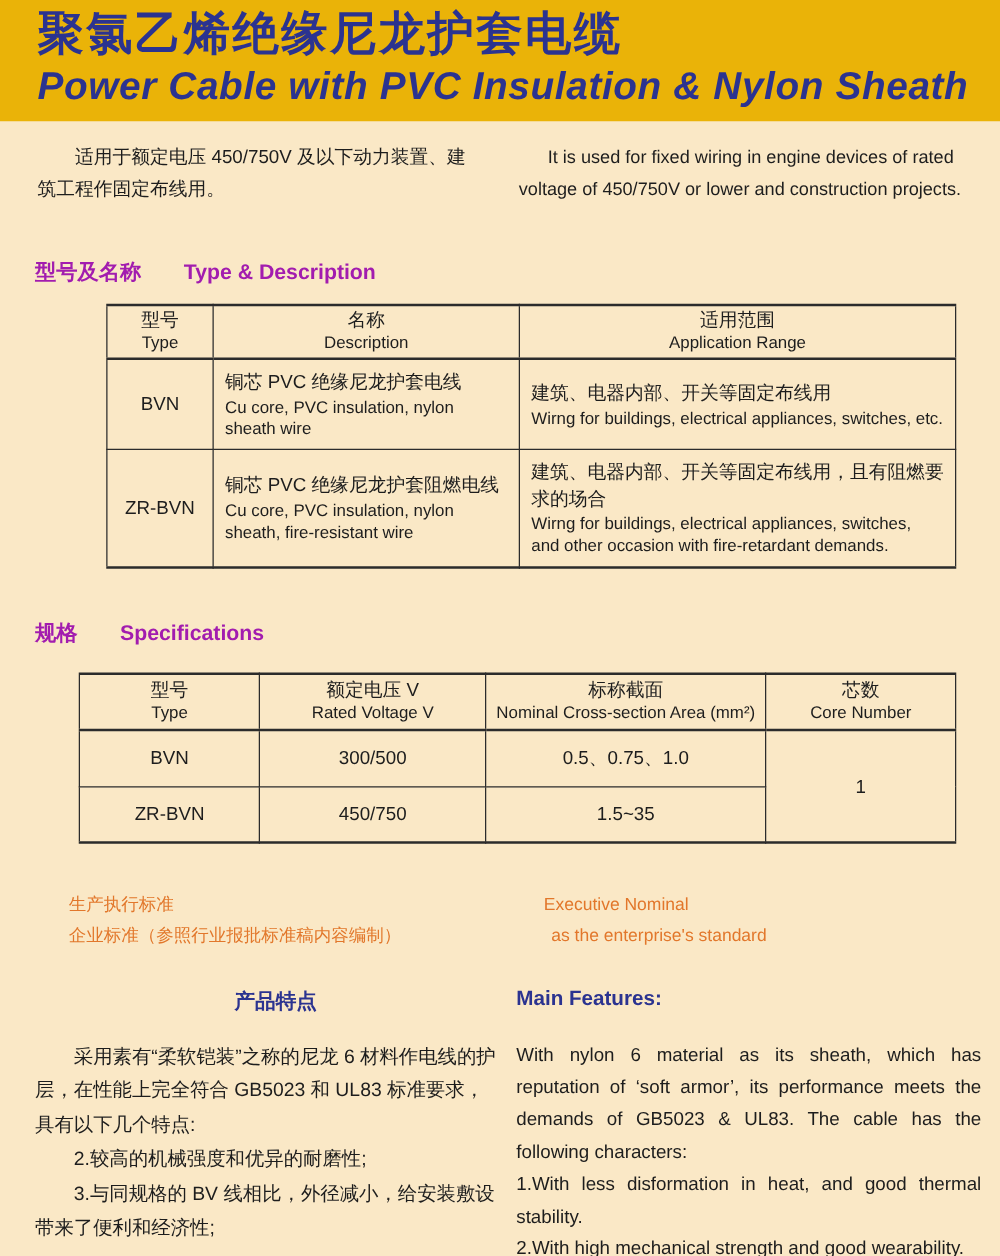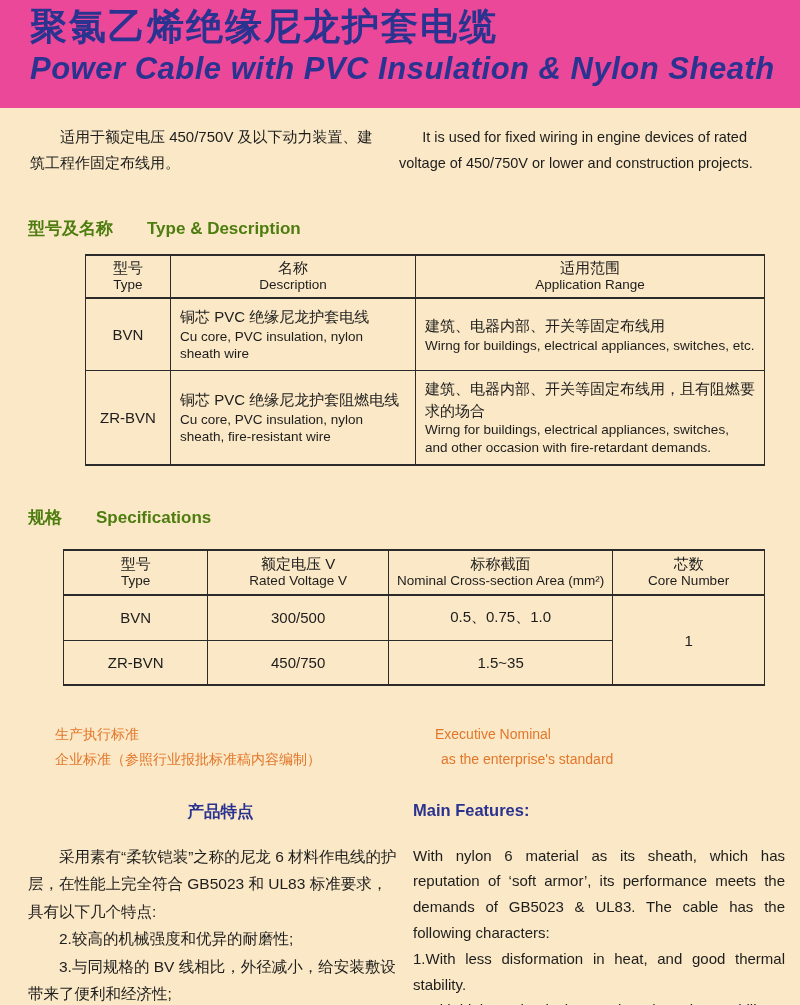--- a/index.html
+++ b/index.html
@@ -8,22 +8,22 @@
     width: 800px; height: 1005px;
     margin: 0 auto;
     background: #FAE8C6;
     font-family: "Liberation Sans", sans-serif;
     color: #1d1d1d;
     overflow: hidden;
     position: relative;
   }
   
   .header {
-    background: #ec4899;
-    height: 108px;
+    background: #eab308;
+    height: 97px;
     padding: 7px 0 0 30px;
   }
   .title-zh {
     font-size: 37px;
     font-weight: bold;
     color: #2B3390;
     letter-spacing: 2px;
     line-height: 1.1;
   }
   .title-en {
@@ -32,38 +32,38 @@
     font-style: italic;
     color: #2B3390;
     letter-spacing: 0.5px;
     margin-top: 3px;
     white-space: nowrap;
   }
   
   .intro {
     display: flex;
     padding: 16px 25px 0 30px;
-    gap: 12px;
+    gap: 28px;
   }
   .intro-zh {
     flex: 0 0 357px;
     font-size: 15px;
     line-height: 1.75;
     text-indent: 2em;
   }
   .intro-en {
     flex: 1;
     font-size: 14.5px;
     line-height: 1.8;
     text-indent: 1.6em;
   }
   
   .sec-heading {
     margin: 40px 0 0 28px;
-    color: #4d7c0f;
+    color: #a21caf;
     font-weight: bold;
     font-size: 17px;
   }
   .sec-heading .en { margin-left: 34px; }
   
   table { border-collapse: collapse; }
   .t1 {
     width: 680px;
     margin: 14px 0 0 85px;
     border-top: 2px solid #2b2b2b;

